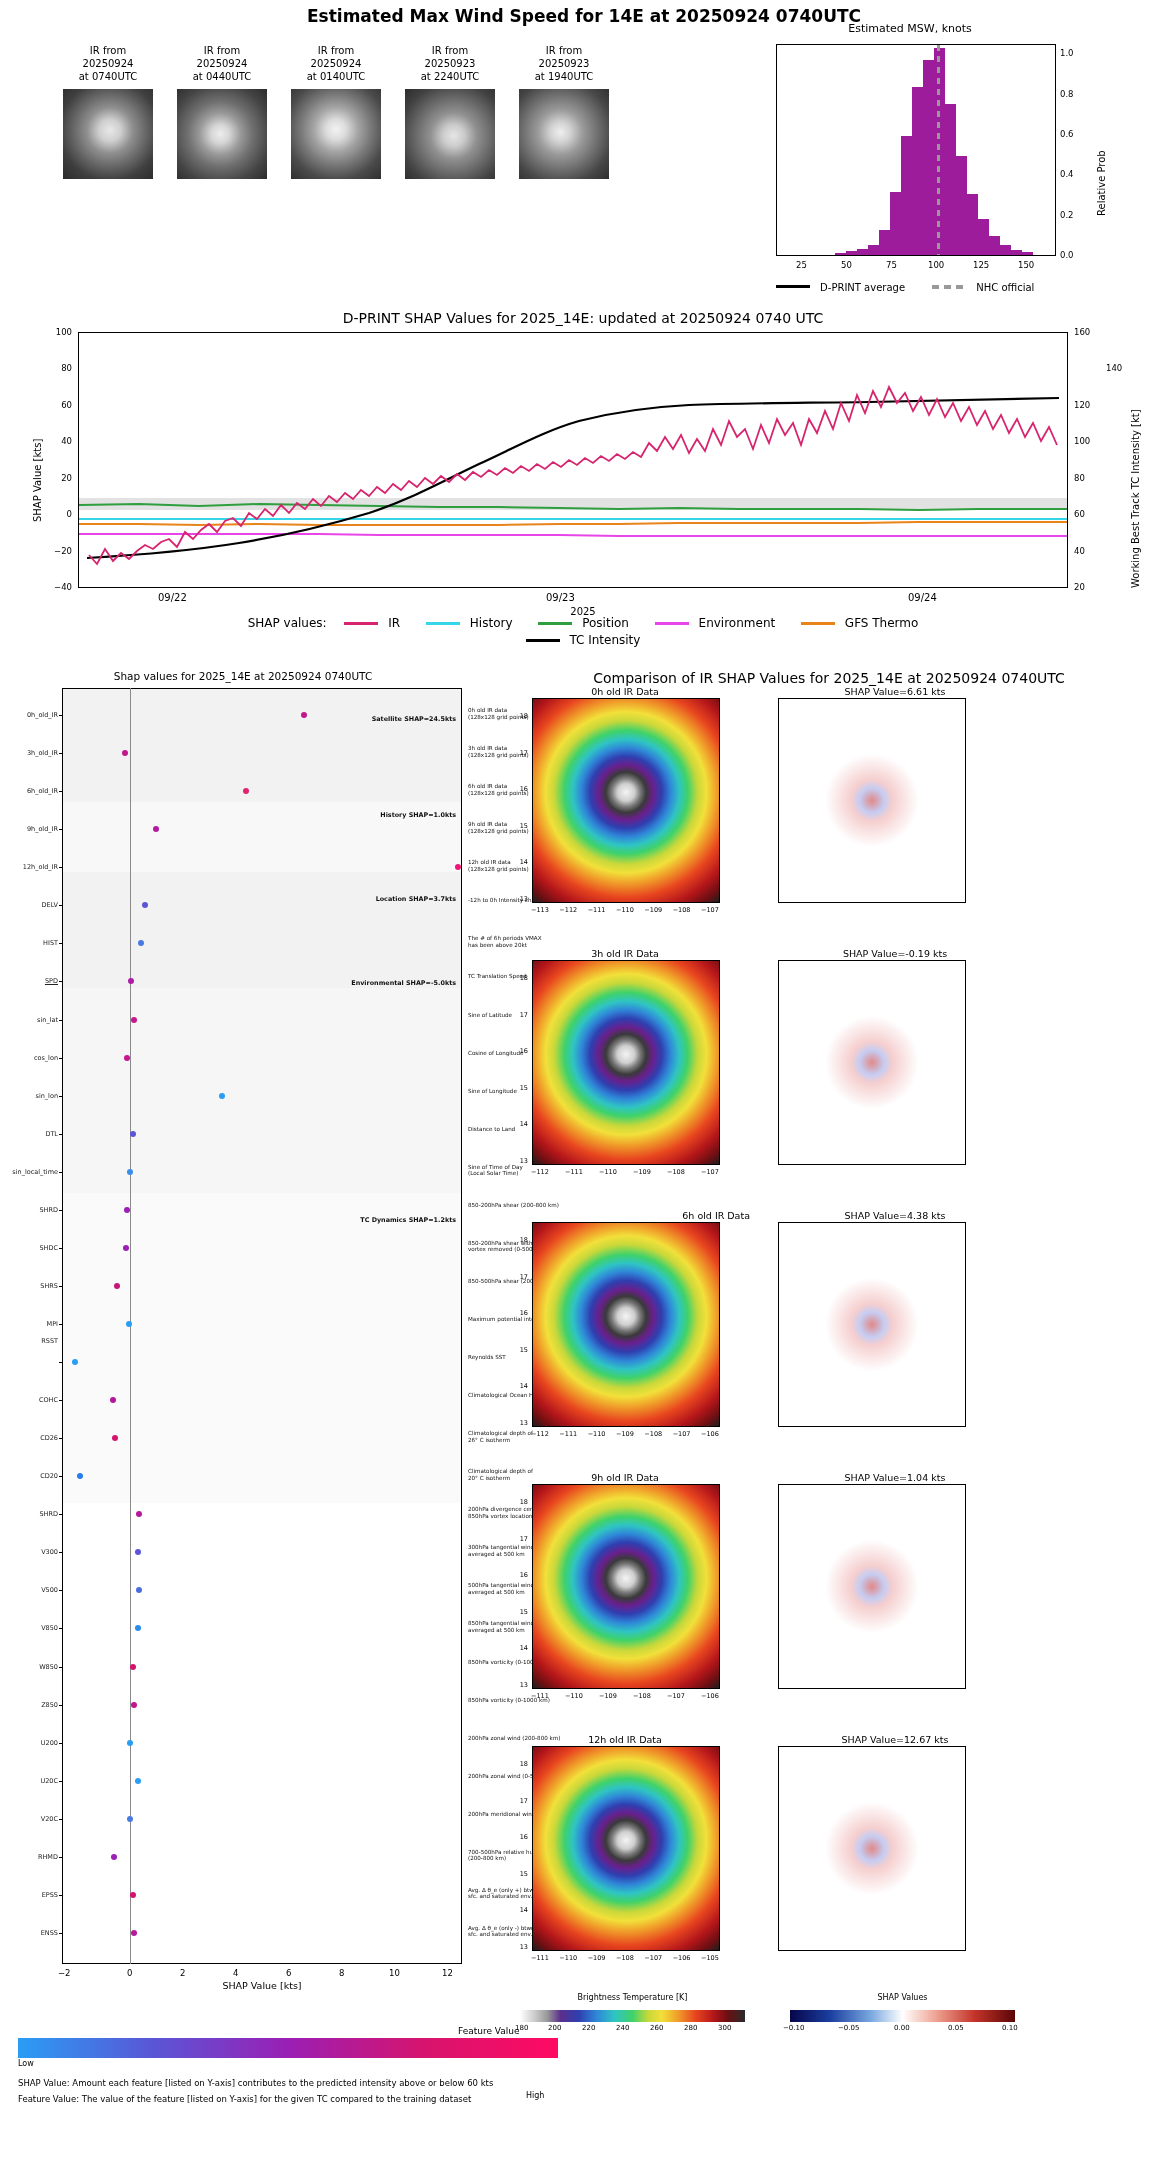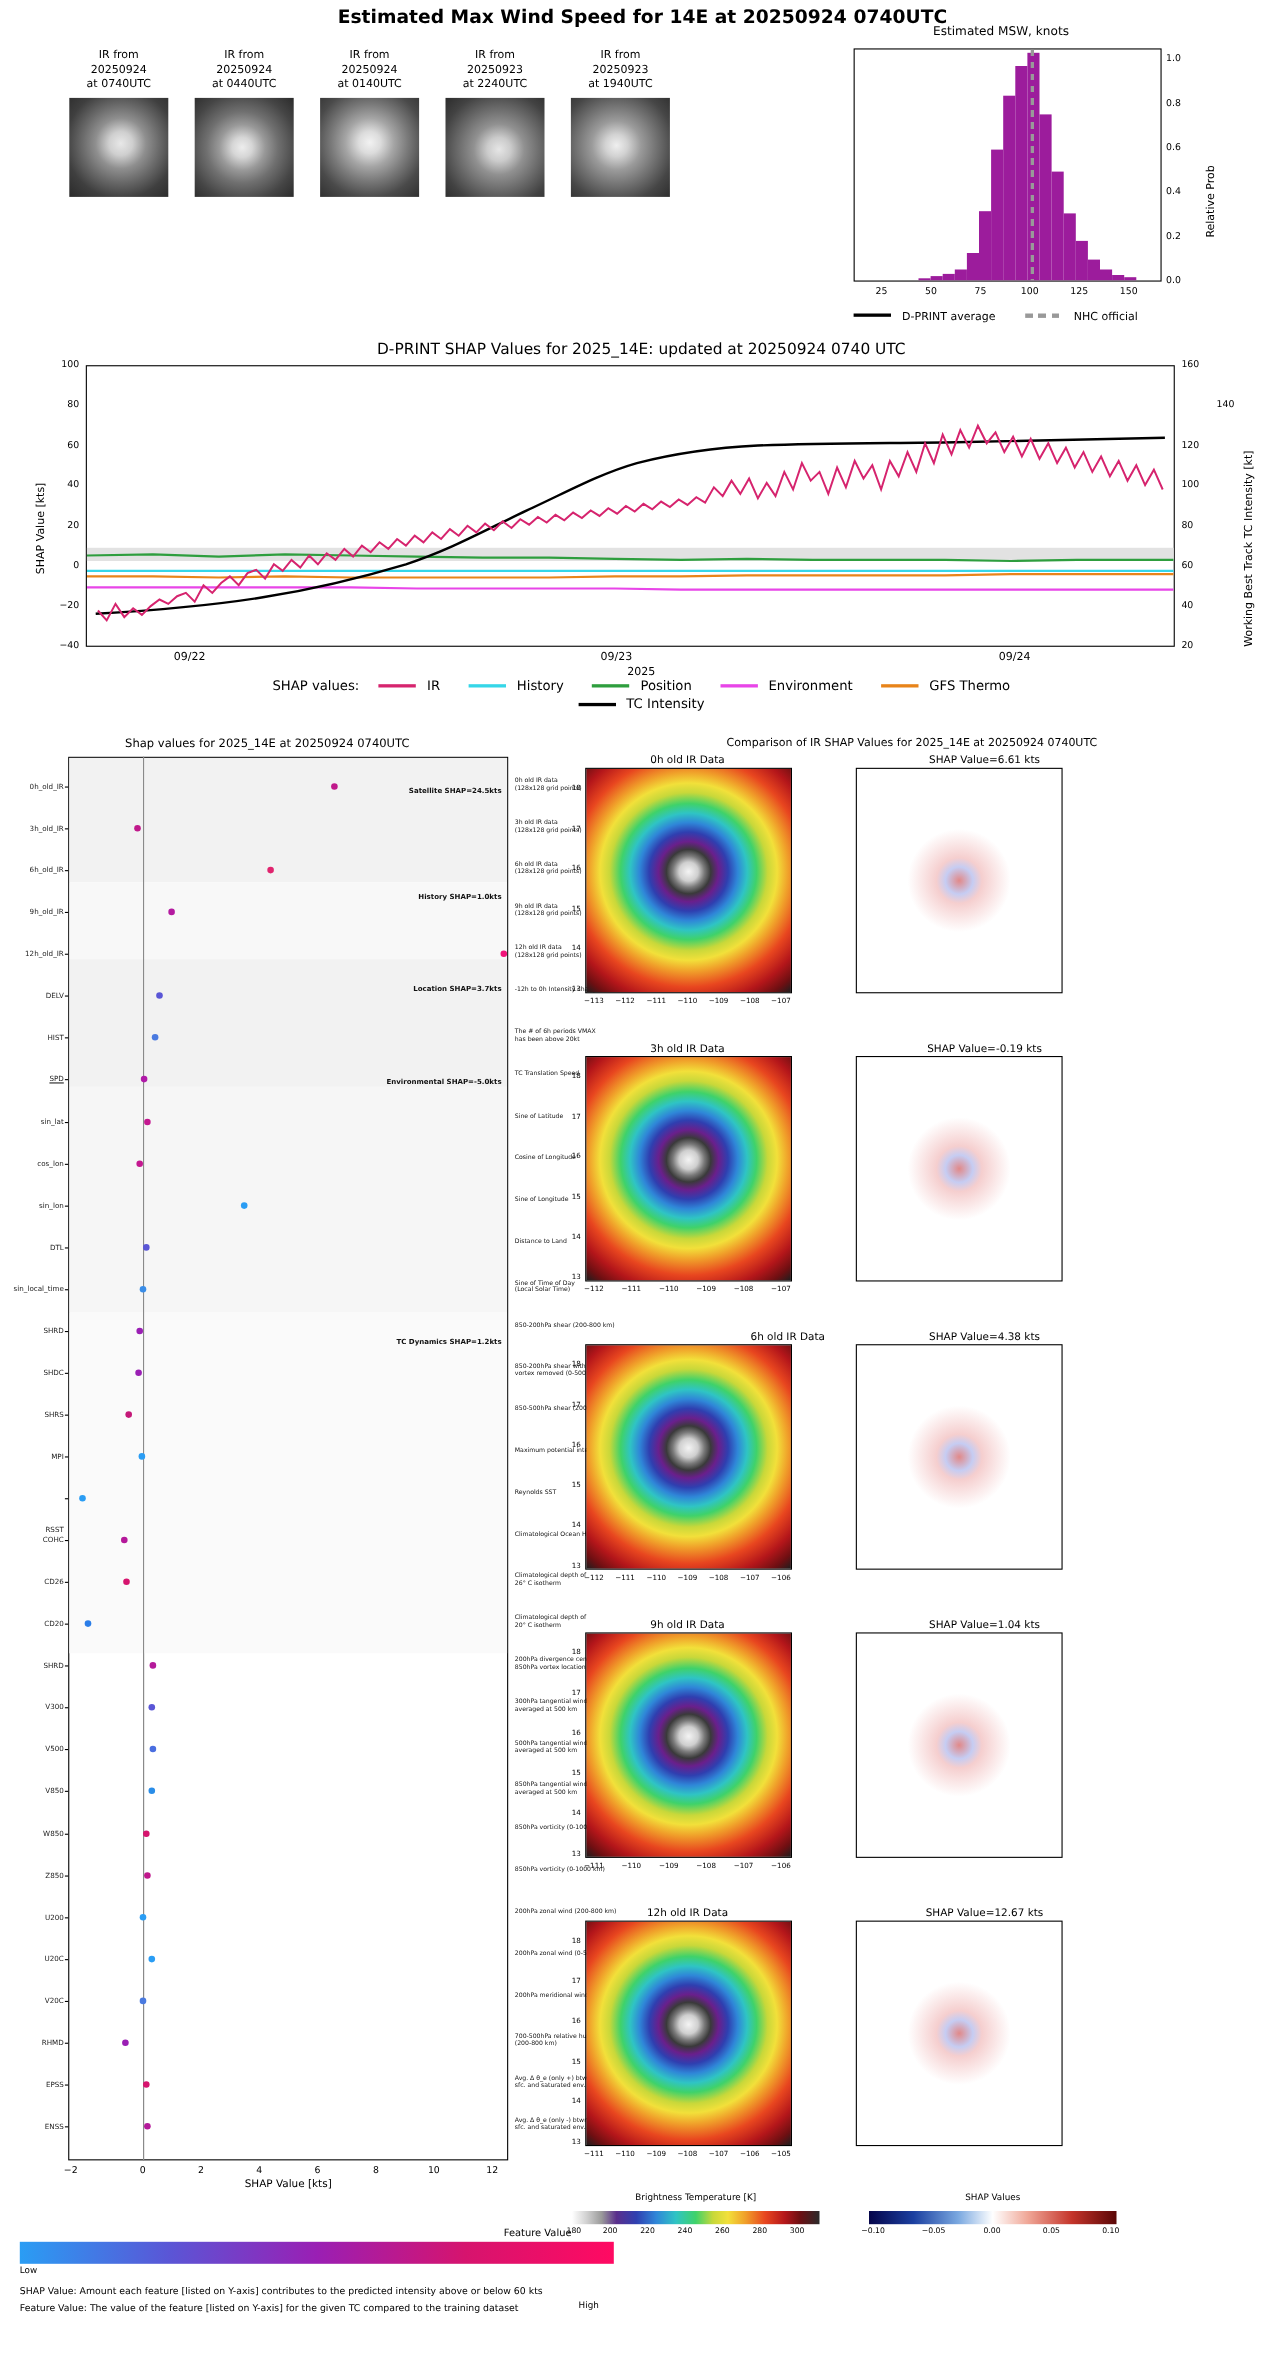--- a/index.html
+++ b/index.html
@@ -267,21 +267,21 @@
         <div class="abs" style="left: 460px; top: 551.879px; width: 175px; font-size: 5.6px; line-height: 6.5px; color: rgb(17, 17, 17); white-space: pre-line;">850-200hPa shear with
 vortex removed (0-500 km)</div>
         <div class="abs right" style="left: 0px; top: 593.939px; width: 50px; font-size: 6.5px; color: rgb(34, 34, 34);">SHRS</div>
         <div class="abs" style="left: 51px; top: 597.939px; width: 3px; height: 1px; background: rgb(0, 0, 0);"></div>
         <div class="abs" style="left: 105.8px; top: 594.939px; width: 6px; height: 6px; border-radius: 50%; background: rgb(196, 24, 120);"></div>
         <div class="abs" style="left: 460px; top: 589.939px; width: 175px; font-size: 5.6px; line-height: 6.5px; color: rgb(17, 17, 17); white-space: pre-line;">850-500hPa shear (200-800 km)</div>
         <div class="abs right" style="left: 0px; top: 632px; width: 50px; font-size: 6.5px; color: rgb(34, 34, 34);">MPI</div>
         <div class="abs" style="left: 51px; top: 636px; width: 3px; height: 1px; background: rgb(0, 0, 0);"></div>
         <div class="abs" style="left: 117.68px; top: 633px; width: 6px; height: 6px; border-radius: 50%; background: rgb(42, 157, 244);"></div>
         <div class="abs" style="left: 460px; top: 628px; width: 175px; font-size: 5.6px; line-height: 6.5px; color: rgb(17, 17, 17); white-space: pre-line;">Maximum potential intensity</div>
-        <div class="abs right" style="left: 0px; top: 699px; width: 50px; font-size: 6.5px; color: rgb(34, 34, 34);">RSST</div>
+        <div class="abs right" style="left: 0px; top: 649px; width: 50px; font-size: 6.5px; color: rgb(34, 34, 34);">RSST</div>
         <div class="abs" style="left: 51px; top: 674.061px; width: 3px; height: 1px; background: rgb(0, 0, 0);"></div>
         <div class="abs" style="left: 63.56px; top: 671.061px; width: 6px; height: 6px; border-radius: 50%; background: rgb(42, 157, 244);"></div>
         <div class="abs" style="left: 460px; top: 666.061px; width: 175px; font-size: 5.6px; line-height: 6.5px; color: rgb(17, 17, 17); white-space: pre-line;">Reynolds SST</div>
         <div class="abs right" style="left: 0px; top: 708.121px; width: 50px; font-size: 6.5px; color: rgb(34, 34, 34);">COHC</div>
         <div class="abs" style="left: 51px; top: 712.121px; width: 3px; height: 1px; background: rgb(0, 0, 0);"></div>
         <div class="abs" style="left: 101.84px; top: 709.121px; width: 6px; height: 6px; border-radius: 50%; background: rgb(180, 24, 154);"></div>
         <div class="abs" style="left: 460px; top: 704.121px; width: 175px; font-size: 5.6px; line-height: 6.5px; color: rgb(17, 17, 17); white-space: pre-line;">Climatological Ocean Heat Content</div>
         <div class="abs right" style="left: 0px; top: 746.182px; width: 50px; font-size: 6.5px; color: rgb(34, 34, 34);">CD26</div>
         <div class="abs" style="left: 51px; top: 750.182px; width: 3px; height: 1px; background: rgb(0, 0, 0);"></div>
         <div class="abs" style="left: 104.48px; top: 747.182px; width: 6px; height: 6px; border-radius: 50%; background: rgb(214, 20, 110);"></div>
@@ -359,21 +359,21 @@
     <div class="abs xs" style="left:172px;top:1298px;">2</div>
     <div class="abs xs" style="left:225px;top:1298px;">4</div>
     <div class="abs xs" style="left:278px;top:1298px;">6</div>
     <div class="abs xs" style="left:331px;top:1298px;">8</div>
     <div class="abs xs" style="left:381px;top:1298px;">10</div>
     <div class="abs xs" style="left:434px;top:1298px;">12</div>
     <div class="abs small center" style="left:54px;top:1310px;width:400px;font-size:9.5px;">SHAP Value [kts]</div>
   </div>
 
   <div class="abs" style="left:490px;top:670px;width:678px;height:1400px;">
-    <div class="abs center" style="left:0;top:0;width:678px;font-size:10px;">Comparison of IR SHAP Values for 2025_14E at 20250924 0740UTC</div>
+    <div class="abs center" style="left:0;top:0;width:678px;font-size:14px;">Comparison of IR SHAP Values for 2025_14E at 20250924 0740UTC</div>
 
     <div class="abs center xs" style="left:10px;top:16px;width:250px;font-size:9.5px;">0h old IR Data</div>
     <div class="abs center xs" style="left:280px;top:16px;width:250px;font-size:9.5px;">SHAP Value=6.61 kts</div>
     <div class="abs center xs" style="left:10px;top:278px;width:250px;font-size:9.5px;">3h old IR Data</div>
     <div class="abs center xs" style="left:280px;top:278px;width:250px;font-size:9.5px;">SHAP Value=-0.19 kts</div>
     <div class="abs center xs" style="left:10px;top:540px;width:250px;font-size:9.5px;text-align:right;">6h old IR Data</div>
     <div class="abs center xs" style="left:280px;top:540px;width:250px;font-size:9.5px;">SHAP Value=4.38 kts</div>
     <div class="abs center xs" style="left:10px;top:802px;width:250px;font-size:9.5px;">9h old IR Data</div>
     <div class="abs center xs" style="left:280px;top:802px;width:250px;font-size:9.5px;">SHAP Value=1.04 kts</div>
     <div class="abs center xs" style="left:10px;top:1064px;width:250px;font-size:9.5px;">12h old IR Data</div>

